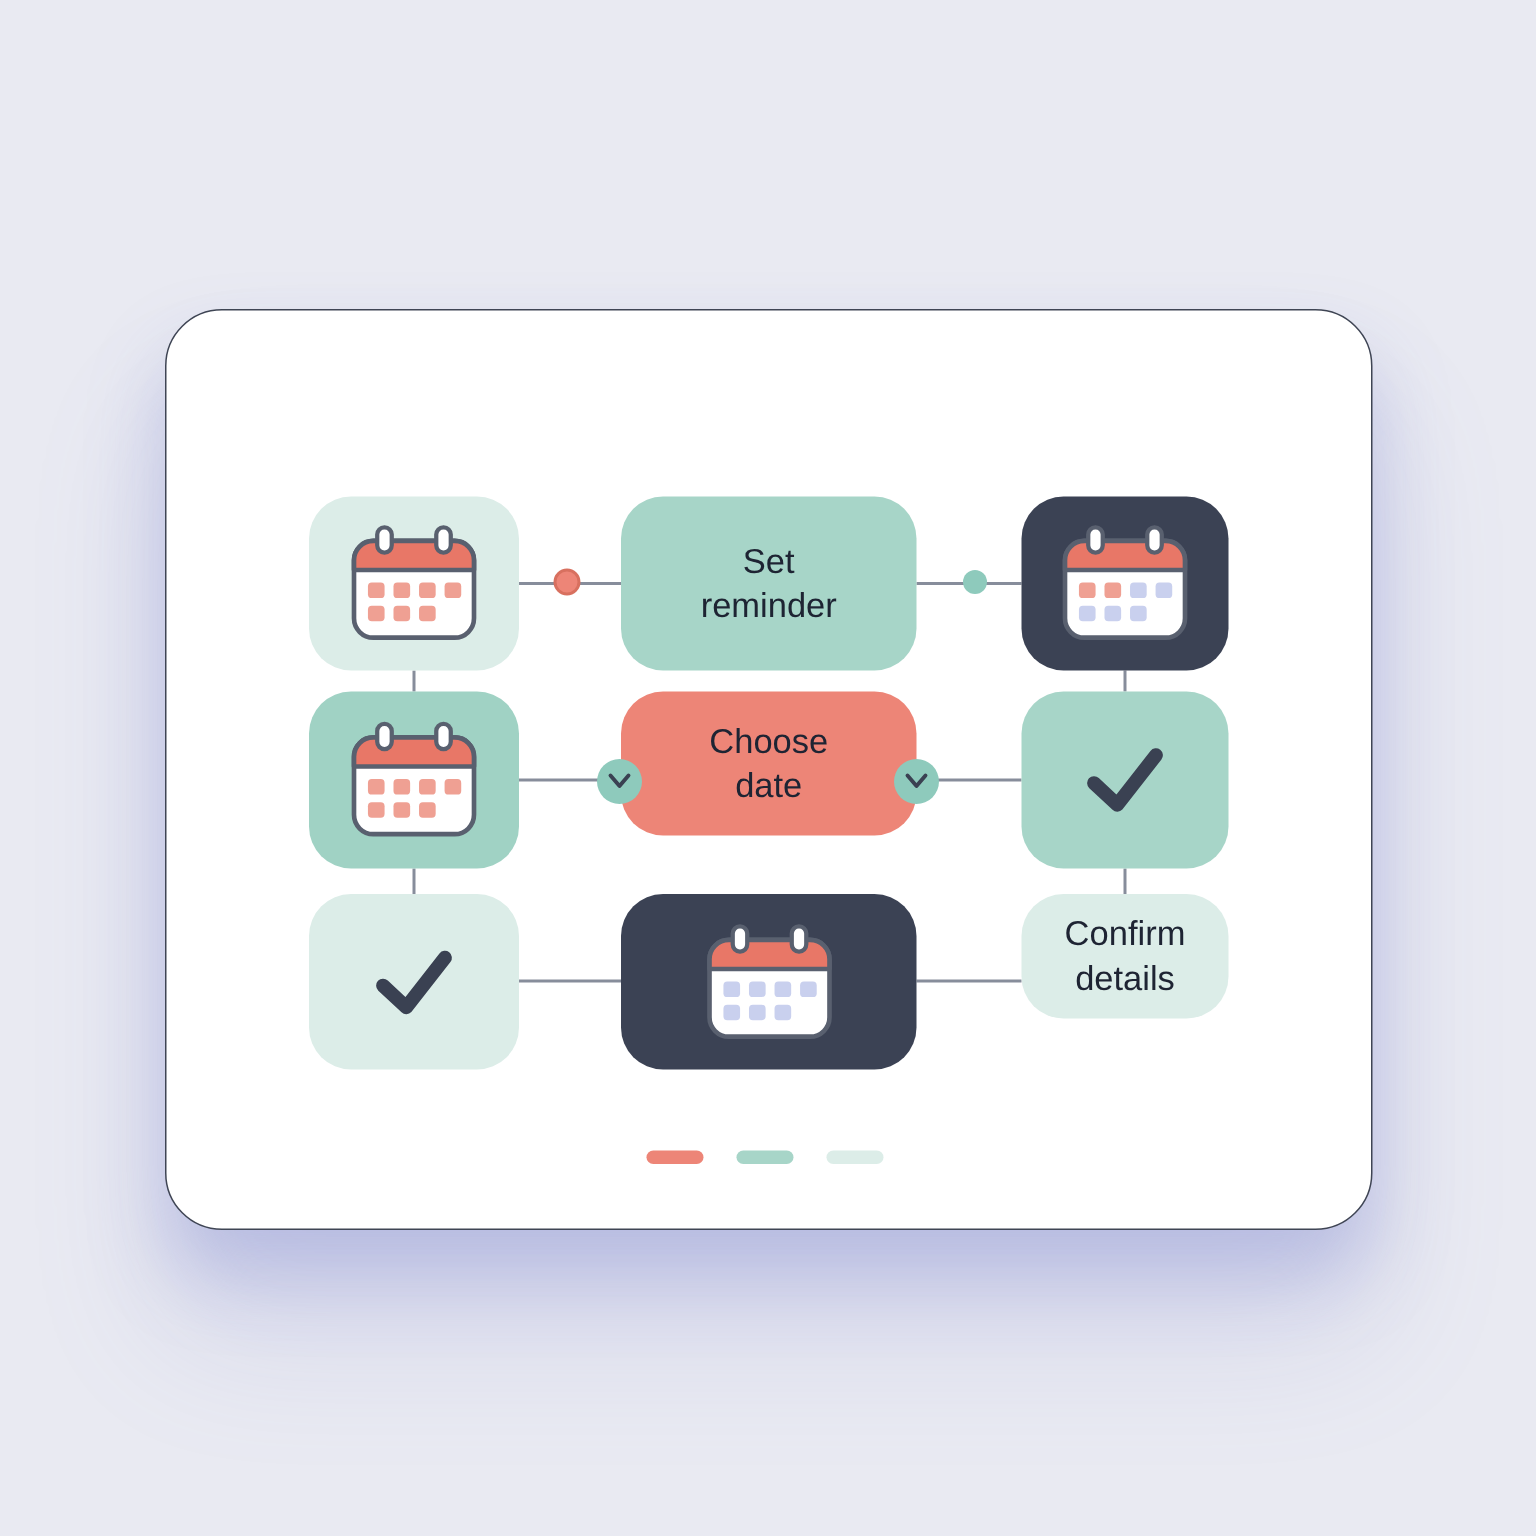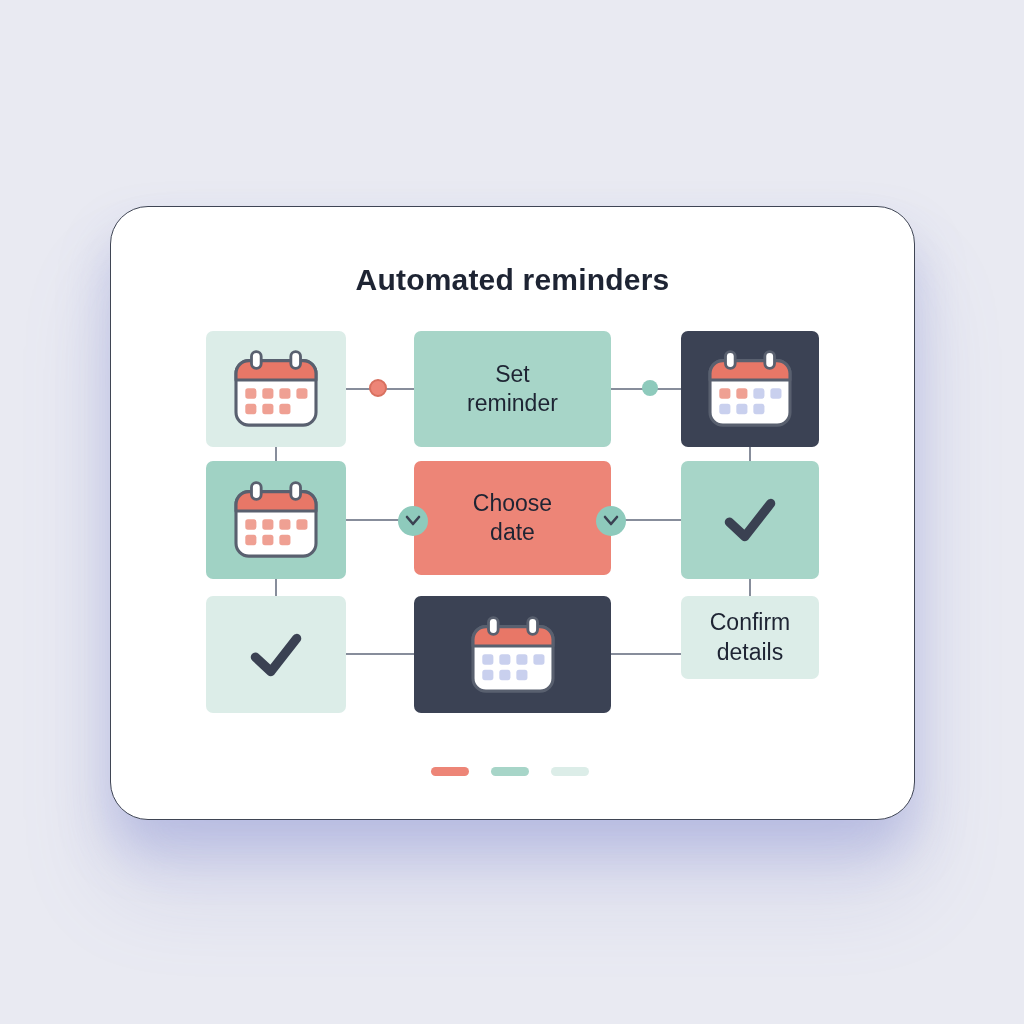--- a/index.html
+++ b/index.html
@@ -14,28 +14,28 @@
     border:1.5px solid var(--card-border,#3f4554);
     border-radius:38px;box-sizing:border-box;
     box-shadow:0 30px 50px rgba(125,135,205,.35),0 70px 90px rgba(125,135,205,.18);
   }
   .title{
     position:absolute;top:56px;left:0;width:100%;margin:0;
     text-align:center;font-size:30px;font-weight:700;
     color:var(--text-dark,#1b2130);letter-spacing:.2px;
   }
   .tile{
-    position:absolute;border-radius:7px;z-index:2;
+    position:absolute;border-radius:28px;z-index:2;
     display:flex;align-items:center;justify-content:center;
   }
   .t-r1c1{left:95px;top:124px;width:140px;height:116px;background:var(--mint-light,#dcede8);}
   .t-r1c2{left:303px;top:124px;width:197px;height:116px;background:var(--teal,#a7d5c8);}
   .t-r1c3{left:570px;top:124px;width:138px;height:116px;background:var(--navy,#3b4254);}
   .t-r2c1{left:95px;top:254px;width:140px;height:118px;background:var(--teal-strong,#a0d2c4);}
-  .t-r2c2{left:303px;top:254px;width:197px;height:114px;background:var(--coral,#ed8577);}
+  .t-r2c2{left:303px;top:254px;width:197px;height:96px;background:var(--coral,#ed8577);}
   .t-r2c3{left:570px;top:254px;width:138px;height:118px;background:var(--teal,#a7d5c8);}
   .t-r3c1{left:95px;top:389px;width:140px;height:117px;background:var(--mint-light,#dcede8);}
   .t-r3c2{left:303px;top:389px;width:197px;height:117px;background:var(--navy,#3b4254);}
   .t-r3c3{left:570px;top:389px;width:138px;height:83px;background:var(--mint-light,#dcede8);}
   .tile-label{
     font-size:23px;font-weight:500;color:var(--text-dark,#1e2433);
     text-align:center;line-height:1.28;white-space:pre-line;
   }
   .hline,.vline{position:absolute;background:var(--connector,#878d9b);z-index:1;}
   .hline{height:2px;}
@@ -61,21 +61,20 @@
   .chev-1{left:287px;top:299px;}
   .chev-2{left:485px;top:299px;}
   .dashes{position:absolute;left:320px;top:560px;display:flex;gap:22px;z-index:2;}
   .dash{width:38px;height:9px;border-radius:5px;display:block;background:#ccc;}
 </style>
 </head>
 <body>
 
 <div class="card">
 
-  <h1 class="title">Automated reminders</h1>
 
   <div class="hline h1"></div>
   <div class="hline h2"></div>
   <div class="hline h3"></div>
   <div class="hline h4"></div>
   <div class="hline h5"></div>
   <div class="hline h6"></div>
   <div class="vline v1"></div>
   <div class="vline v2"></div>
   <div class="vline v3"></div>

